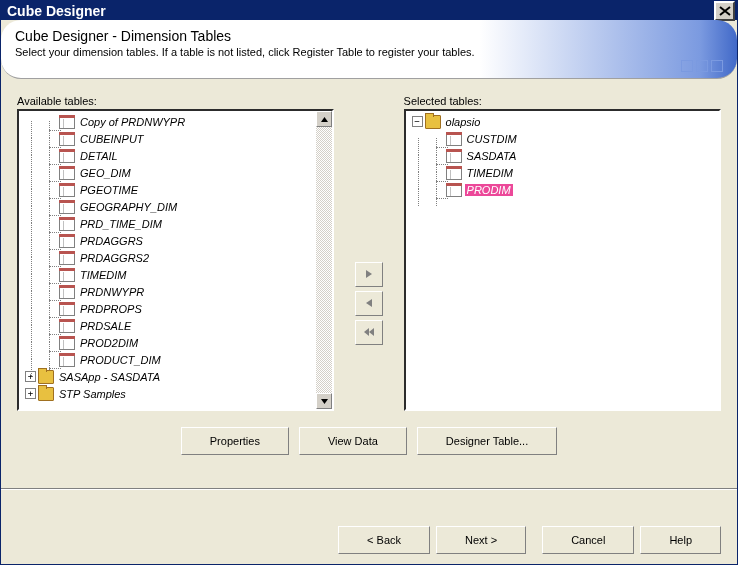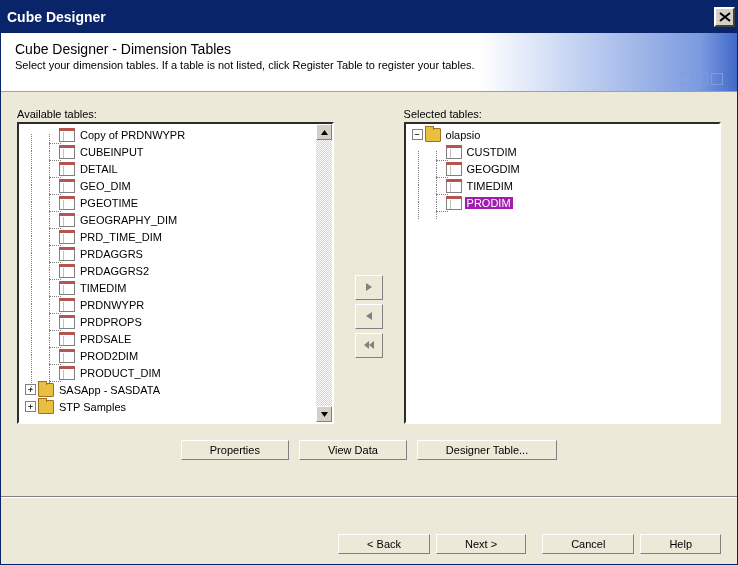--- a/index.html
+++ b/index.html
@@ -9,21 +9,21 @@
     font-size: 11px;
     background: #ECE9D8;
   }
   .window {
     width: 738px; height: 565px;
     display: flex; flex-direction: column;
     border: 1px solid #0A246A;
     background: #ECE9D8;
   }
   .titlebar {
-    height: 32px;
+    height: 19px;
     background: linear-gradient(to right, #0A246A 0%, #0A246A 5%, #3A6EA5 50%, #0A246A 100%);
     background: #0A246A;
     display: flex; align-items: center;
     padding: 0 2px 0 6px;
     color: #fff;
   }
   .titlebar .title {
     flex: 1;
     font-weight: bold;
     font-size: 14px;
@@ -174,23 +174,24 @@
     content: "";
     position: absolute;
     top: -3px; left: -1px;
     width: 7px; height: 3px;
     border: 1px solid #A07020; border-bottom: none;
     background: #E8C040;
   }
   .row-label {
     font-size: 11px;
     padding: 0 2px;
+    font-style: italic;
   }
   .selected .row-label {
-    background: #a21caf;
+    background: #ec4899;
     color: #fff;
   }
   .mid-buttons {
     width: 62px;
     display: flex; flex-direction: column;
     align-items: center;
     justify-content: center;
     gap: 4px;
     padding-top: 100px;
   }
@@ -202,21 +203,21 @@
     display: flex; align-items: center; justify-content: center;
     color: #808080;
   }
   .action-btns {
     display: flex;
     gap: 10px;
     justify-content: center;
     margin-top: 16px;
   }
   .btn {
-    height: 20px;
+    height: 28px;
     padding: 0 28px;
     background: #ECE9D8;
     border: 1px solid;
     border-color: #fff #808080 #808080 #fff;
     font-size: 11px;
     font-family: Tahoma, Arial, sans-serif;
     cursor: pointer;
     min-width: 75px;
   }
   .footer {
@@ -237,21 +238,21 @@
 
   <div class="titlebar">
     <span class="title">Cube Designer</span>
     <div class="close-btn">
       <svg width="12" height="10" viewBox="0 0 12 10">
           <path d="M1 1 L11 9 M11 1 L1 9" stroke="#000" stroke-width="2"></path>
         </svg>
     </div>
   </div>
 
-  <div class="header" style="position:relative;">
+  <div class="header" style="position:relative;border-radius:20px;">
     <div class="header-title">Cube Designer - Dimension Tables</div>
     <div class="header-sub">Select your dimension tables. If a table is not listed, click Register Table to register your tables.</div>
     <div class="header-boxes">
       <span></span>
         <span></span>
         <span></span>
     </div>
   </div>
 
   <div class="body">
@@ -495,21 +496,21 @@
               </div>
               <div class="tree-row">
                 <span class="twig">
                   <span class="dotted"></span>
                 </span>
                 <span class="twig">
                   <span class="dotted"></span>
                   <span class="dotted-h"></span>
                 </span>
                 <span class="ico-table"></span>
-                <span class="row-label">GEOGDIM</span>
+                <span class="row-label">SASDATA</span>
               </div>
               <div class="tree-row">
                 <span class="twig">
                   <span class="dotted"></span>
                 </span>
                 <span class="twig">
                   <span class="dotted"></span>
                   <span class="dotted-h"></span>
                 </span>
                 <span class="ico-table"></span>

